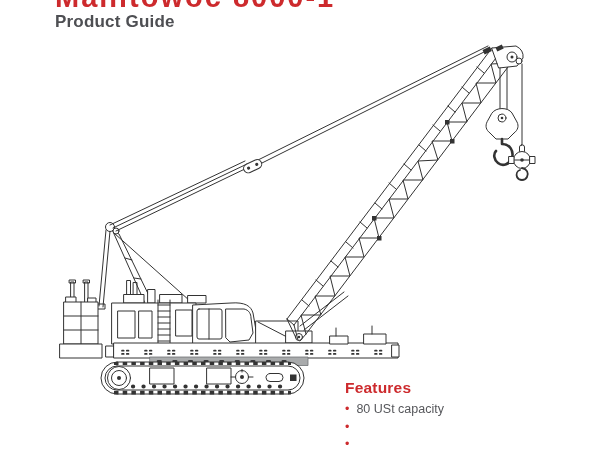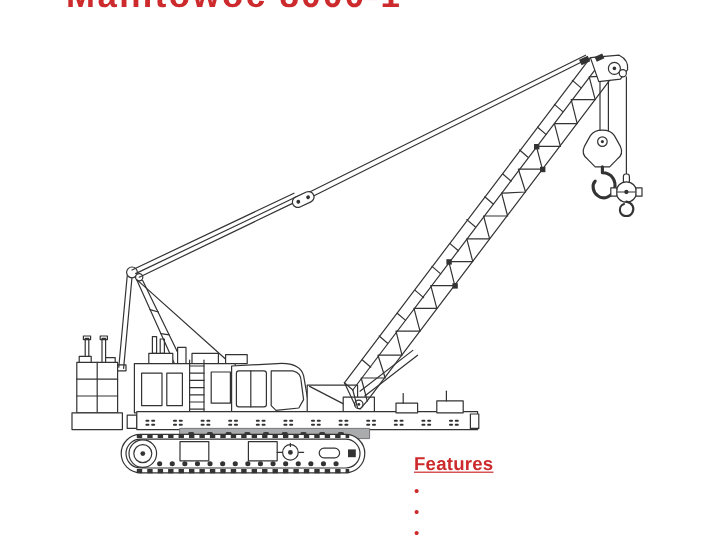--- a/index.html
+++ b/index.html
@@ -32,21 +32,20 @@
   }
   .crane-art { position: absolute; left: 0; top: 0; }
   .features { position: absolute; left: 345px; top: 379px; width: 255px; }
   .features h3 {
     margin: 0 0 7px 0;
     font-size: 15.5px;
     line-height: 17px;
     font-weight: bold;
     color: #CD2A2D;
     letter-spacing: 0.2px;
-    text-decoration: underline;
   }
   .features ul { list-style: none; margin: 0; padding: 0; }
   .features li {
     display: flex;
     align-items: flex-start;
     font-size: 12.5px;
     line-height: 13px;
     color: #56575B;
     margin-bottom: 4.5px;
   }
@@ -56,20 +55,21 @@
     font-size: 12.5px;
   }
 </style>
 </head>
 <body>
 
 <div class="screen">
 
   <div class="title-block">
     <h1 class="doc-title">Manitowoc 8000-1</h1>
+    <h2 class="doc-subtitle">Product Guide</h2>
   </div>
 
   <svg class="crane-art" width="600" height="450" viewBox="0 0 600 450">
     <g stroke="#333" fill="none" stroke-width="1" stroke-linecap="round" stroke-linejoin="round">
 
       <g>
         <line x1="106" y1="230" x2="99" y2="306"></line>
         <line x1="110" y1="231" x2="103" y2="307"></line>
         <polygon points="113,231 119,234 155,308 148,309" fill="#fff"></polygon>
         <line x1="125" y1="258" x2="132" y2="260"></line>
@@ -233,20 +233,21 @@
       </g>
 
     </g>
   </svg>
 
   <div class="features">
     <h3>Features</h3>
     <ul>
       <li>
         <span class="bullet">•</span>
+        <span>80 USt capacity</span>
       </li>
       <li>
         <span class="bullet">•</span>
       </li>
       <li>
         <span class="bullet">•</span>
       </li>
     </ul>
   </div>
 

